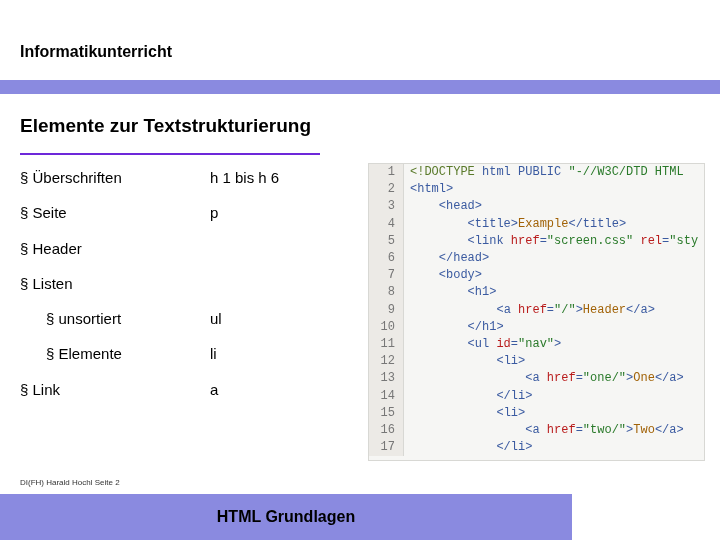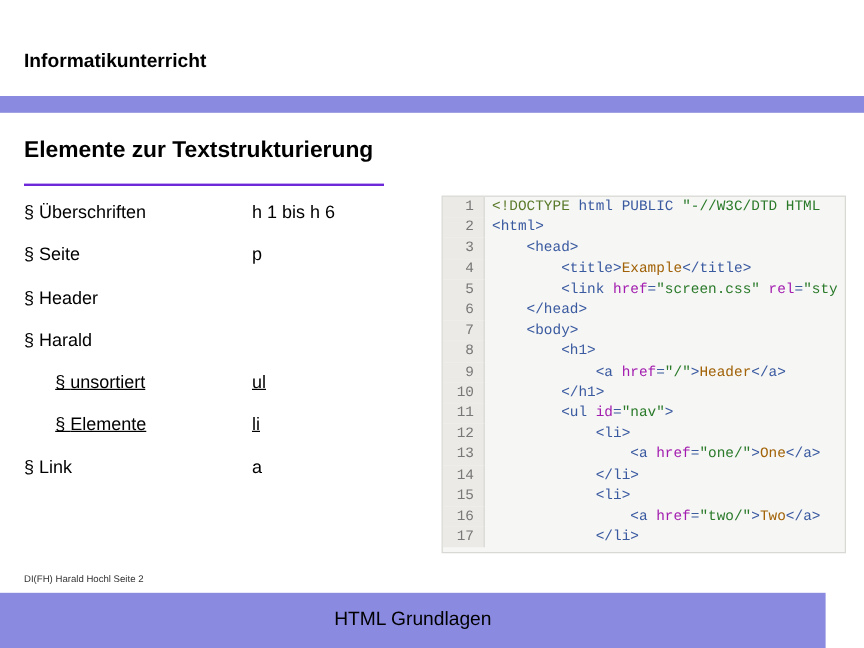--- a/index.html
+++ b/index.html
@@ -52,21 +52,21 @@
   .content-list .row {
     display: flex;
   }
   .content-list .label {
     width: 150px;
   }
   .content-list .value {
     width: 120px;
     margin-left: 40px;
   }
-  .sub { padding-left: 26px; text-decoration: underline; }
+  .sub { padding-left: 26px; }
   .sub .label { width: 124px; }
   .bullet::before {
     content: "§ ";
   }
   .code-area {
     position: absolute;
     left: 368px;
     top: 163px;
     width: 335px;
     height: 296px;
@@ -89,42 +89,43 @@
     background: #eceae6;
     border-right: 1px solid #d8d8d4;
     flex: none;
   }
   .code-area .txt {
     padding-left: 6px;
     flex: none;
   }
   .c-doctype { color: #5a7a2a; }
   .c-tag { color: #3a5aa0; }
-  .c-attr { color: #a21caf; }
+  .c-attr { color: #b91c1c; }
   .c-str { color: #2a7a2a; }
   .c-text { color: #a16207; }
   .footer-left {
     position: absolute;
     left: 20px;
     top: 478px;
     font-size: 8px;
     color: #333;
   }
   .footer-bar {
     position: absolute;
     left: 0;
     top: 494px;
-    width: 688px;
+    width: 572px;
     height: 46px;
     background: #8a8ae0;
     display: flex;
     align-items: center;
     justify-content: center;
     color: #000;
     font-size: 16px;
+    font-weight: bold;
   }
 </style>
 </head>
 <body>
 
 <div class="slide">
 
   <div class="header-title">Informatikunterricht</div>
 
   <div class="blue-bar"></div>
@@ -137,21 +138,21 @@
         <span class="value">h 1 bis h 6</span>
       </div>
       <div class="row">
         <span class="label bullet">Seite</span>
         <span class="value">p</span>
       </div>
       <div class="row">
         <span class="label bullet">Header</span>
       </div>
       <div class="row">
-        <span class="label bullet">Harald</span>
+        <span class="label bullet">Listen</span>
         <span class="value"></span>
       </div>
       <div class="row sub">
         <span class="label bullet">unsortiert</span>
         <span class="value">ul</span>
       </div>
       <div class="row sub">
       </div>
       <div class="row sub">
         <span class="label bullet">Elemente</span>

